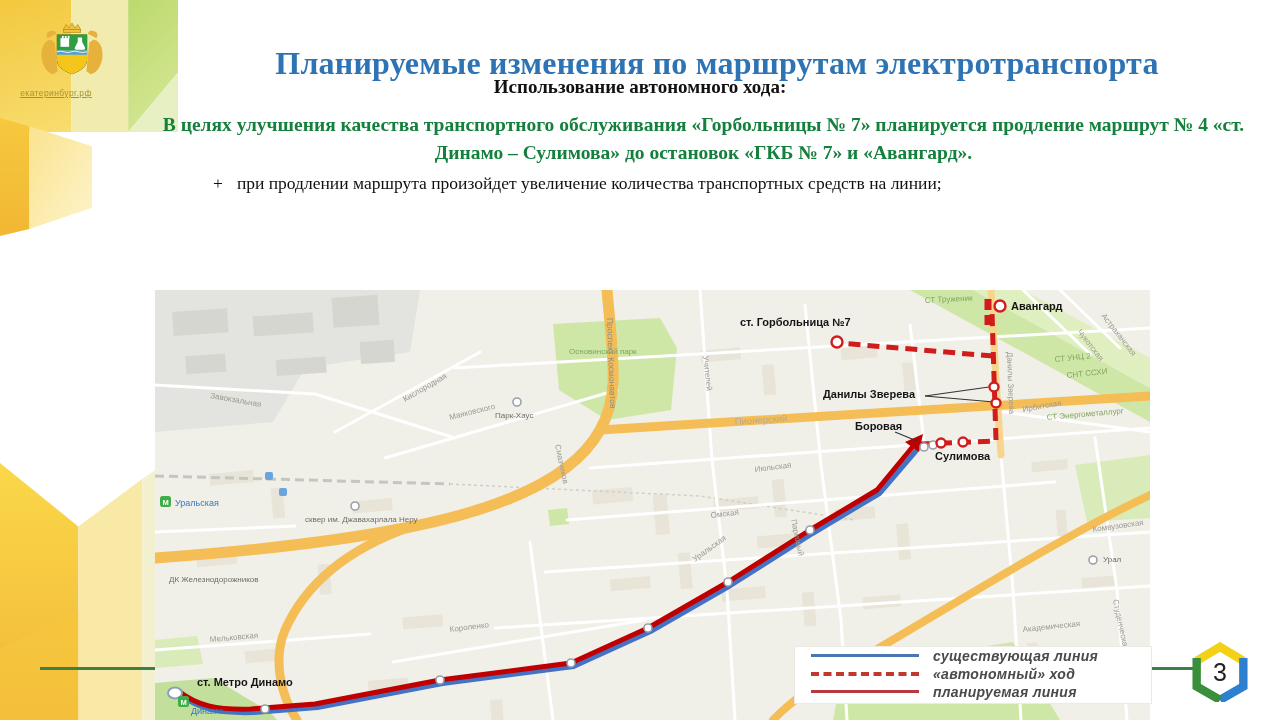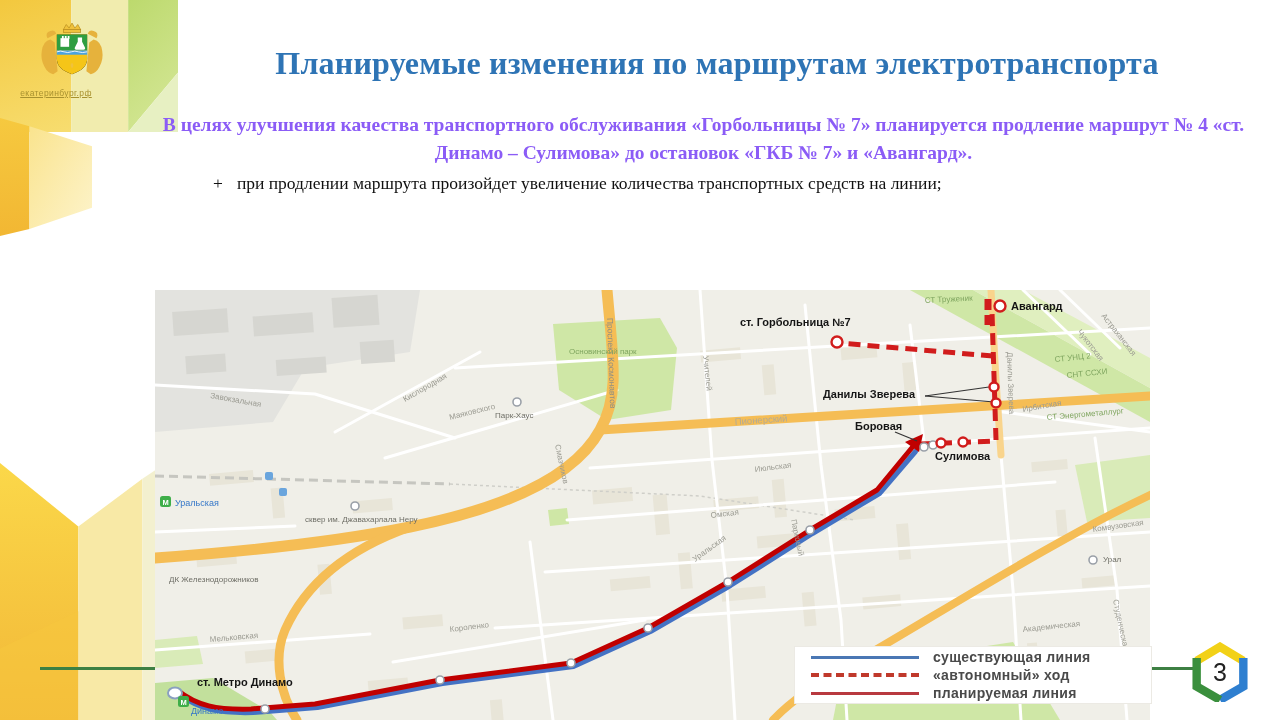--- a/index.html
+++ b/index.html
@@ -28,21 +28,21 @@
   #dec-bl .p4{clip-path:polygon(0 73%,44% 59%,44% 100%,0 100%);background:rgba(246,198,62,.55);}
   
   #logo{left:36px;top:18px;width:72px;height:72px;z-index:2;}
   #logo-caption{left:4px;top:88px;width:104px;z-index:2;text-align:center;
     font-family:"Liberation Sans",sans-serif;font-size:8.5px;color:#a8912f;letter-spacing:.4px;text-decoration:underline;}
   
   .title{left:170px;right:16px;top:24px;z-index:3;text-align:center;font-weight:bold;
     font-size:32px;color:var(--c-title);letter-spacing:.2px;}
   .subtitle{left:0;right:0;top:76px;z-index:3;text-align:center;font-weight:bold;font-size:19px;color:#111;}
   .para{left:135px;right:8px;top:111px;z-index:3;text-align:center;font-weight:bold;
-    font-size:19.5px;line-height:1.45;color:#8b5cf6;}
+    font-size:19.5px;line-height:1.45;color:#15803d;}
   .bullets{left:135px;right:30px;top:173px;z-index:3;margin:0;padding:0;list-style:none;
     font-size:17.5px;color:#111;}
   .bullets li{margin-bottom:18px;line-height:1.25;}
   .bullets li:nth-child(1){padding-left:78px;}
   .bullets li:nth-child(2){padding-left:124px;}
   .bullets li:nth-child(3){padding-left:142px;}
   .bullets .mk{display:inline-block;margin-right:14px;}
   
   #green-line{left:40px;top:667px;width:1156px;height:2.5px;background:var(--c-grline);z-index:1;}
   #hexagon{left:1192px;top:642px;width:56px;height:60px;z-index:4;}
@@ -65,22 +65,22 @@
   .ml-stop{font-size:11px;font-weight:bold;fill:#151515;}
   .ml-street{font-size:8px;fill:#9b9b92;}
   .ml-streetd{font-size:8.5px;fill:#8d8d84;}
   .ml-green{font-size:8px;fill:#7fa55f;}
   .ml-poi{font-size:8px;fill:#6e6e66;}
   .ml-metro{font-size:9px;fill:#3577c8;}
   .ml-district{font-size:9.5px;fill:#b3ab96;}
   .ml-micon{font-size:7.5px;font-weight:bold;fill:#ffffff;}
   
   #legend{left:795px;top:647px;width:356px;height:56px;z-index:3;background:#fff;
-    box-shadow:0 0 0 1px #eceae4;display:flex;flex-direction:column;justify-content:center;
-    gap:1px;font-family:"Liberation Sans",sans-serif;}
+    box-shadow:0 0 0 1px #eceae4;display:flex;flex-direction:column;
+    gap:1px;font-family:"Liberation Sans",sans-serif;font-style:italic;}
   .lg-row{display:flex;align-items:center;height:17px;}
   .lg-sw{width:108px;margin-left:16px;margin-right:14px;flex:0 0 auto;}
   .lg-line{height:0;border-top:3.5px solid #4a77b4;}
   .lg-line.red{border-color:#b8393f;}
   .lg-line.dashed{border-top:4px dashed #c0392b;}
   .lg-label{font-size:14px;font-weight:bold;color:#4a4a4a;letter-spacing:.3px;}
 </style>
 </head>
 <body>
 
@@ -124,20 +124,21 @@
       <rect x="36" y="25" width="2.5" height="4" fill="#fff"></rect>
         <rect x="40" y="25" width="2.5" height="4" fill="#fff"></rect>
         <rect x="44" y="25" width="2.5" height="4" fill="#fff"></rect>
       <path d="M58,27 h6 v6 l4,8 q1,3 -2,3 h-10 q-3,0 -2,-3 l4,-8 z" fill="#fff"></path>
       <path d="M50,62 q4,3 0,8 q-4,-5 0,-8" fill="#f0c23c"></path>
     </g>
   </svg>
   <div id="logo-caption" class="abs">екатеринбург.рф</div>
 
   <h1 class="abs title">Планируемые изменения по маршрутам электротранспорта</h1>
+  <div class="abs subtitle">Использование автономного хода:</div>
   <div class="abs para">В целях улучшения качества транспортного обслуживания «Горбольницы № 7» планируется продление маршрут № 4 «ст. Динамо – Сулимова» до остановок «ГКБ № 7» и «Авангард».</div>
   <ul class="abs bullets">
     <li><span class="mk">+</span><span>при продлении маршрута произойдет увеличение количества транспортных средств на линии;</span></li>
   </ul>
 
   <div id="green-line" class="abs"></div>
 
   <div id="map" class="abs">
     <svg id="map-svg" width="995" height="430" viewBox="0 0 995 430">
       <rect x="0" y="0" width="995" height="430" fill="#f0efe8"></rect>

